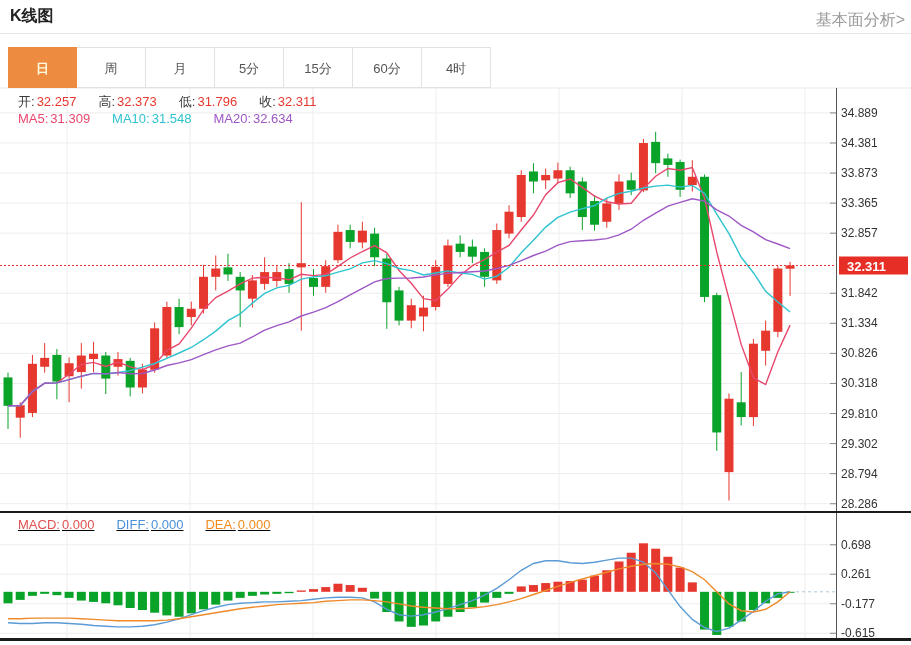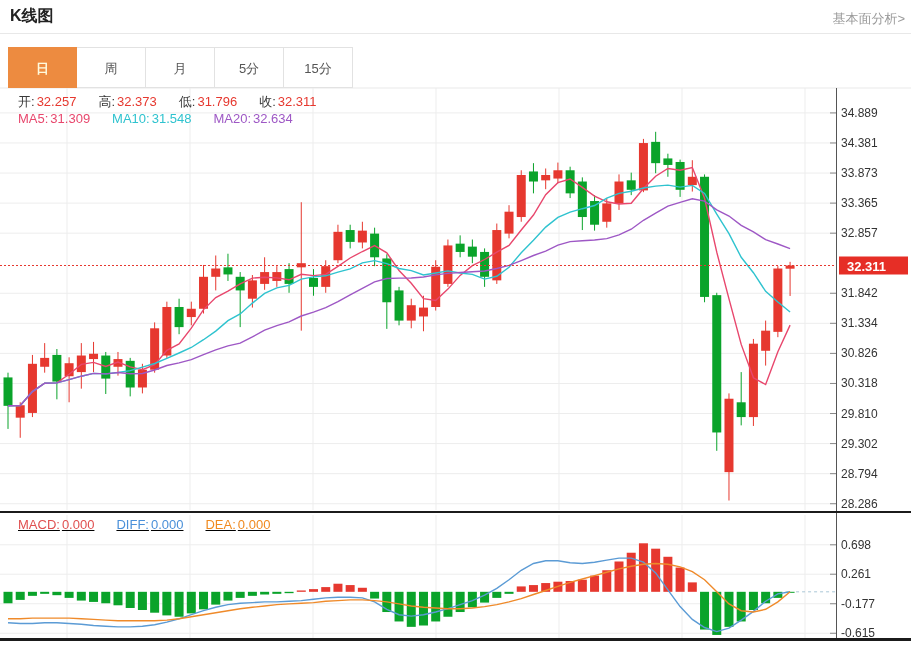--- a/index.html
+++ b/index.html
@@ -1,19 +1,19 @@
 <!DOCTYPE html>
 <html><head>
 <meta charset="utf-8">
 <style>
   html,body{margin:0;padding:0;background:#fff;}
   #app{position:relative;width:911px;height:645px;background:#fff;overflow:hidden;
        font-family:"Liberation Sans","DejaVu Sans",sans-serif;}
   .hdr-title{position:absolute;left:10px;top:6px;font-size:16px;font-weight:bold;color:#222;}
-  .hdr-link{position:absolute;right:6px;top:10px;font-size:13px;color:#999;cursor:pointer;text-decoration:none;}
+  .hdr-link{position:absolute;right:6px;top:10px;font-size:16px;color:#999;cursor:pointer;text-decoration:none;}
   .hdr-divider{position:absolute;left:0;top:33px;width:911px;height:1px;background:#e8e8e8;}
   .tabs{position:absolute;left:8px;top:47px;height:41px;display:flex;z-index:6;}
   .tab{width:69px;height:41px;line-height:41px;text-align:center;font-size:13px;color:#555;
        background:#fff;border:1px solid #e2e2e2;border-left:none;box-sizing:border-box;cursor:pointer;}
   .tab:first-child{border-left:1px solid #e2e2e2;}
   .tab.active{background:#ed8b40;color:#fffadd;border-color:#ed8b40;font-weight:bold;}
   .legend{position:absolute;z-index:5;font-size:13px;white-space:nowrap;}
   #legend-ohlc{left:18px;top:93px;text-align:center;}
   #legend-ma{left:18px;top:111px;text-align:right;}
   #legend-macd{left:18px;top:517px;text-decoration:underline;}
@@ -28,20 +28,22 @@
   <div class="hdr-title">K线图</div>
   <a class="hdr-link">基本面分析&gt;</a>
   <div class="hdr-divider"></div>
 
   <div class="tabs" id="tabs">
       <div class="tab active">日</div>
       <div class="tab">周</div>
       <div class="tab">月</div>
       <div class="tab">5分</div>
       <div class="tab">15分</div>
+      <div class="tab">60分</div>
+      <div class="tab">4时</div>
     </div>
 
   <svg id="chart-svg" width="911" height="645">
       <line x1="0" y1="112.9175315568022" x2="836" y2="112.9175315568022" stroke="#ededed" stroke-width="1"></line>
       <line x1="830" y1="112.9175315568022" x2="836" y2="112.9175315568022" stroke="#888"></line>
       <text x="841" y="116.9175315568022" font-size="12" fill="#333333">34.889</text>
       <line x1="0" y1="142.9842917251053" x2="836" y2="142.9842917251053" stroke="#ededed" stroke-width="1"></line>
       <line x1="830" y1="142.9842917251053" x2="836" y2="142.9842917251053" stroke="#888"></line>
       <text x="841" y="146.9842917251053" font-size="12" fill="#333333">34.381</text>
       <line x1="0" y1="173.05105189340838" x2="836" y2="173.05105189340838" stroke="#ededed" stroke-width="1"></line>

